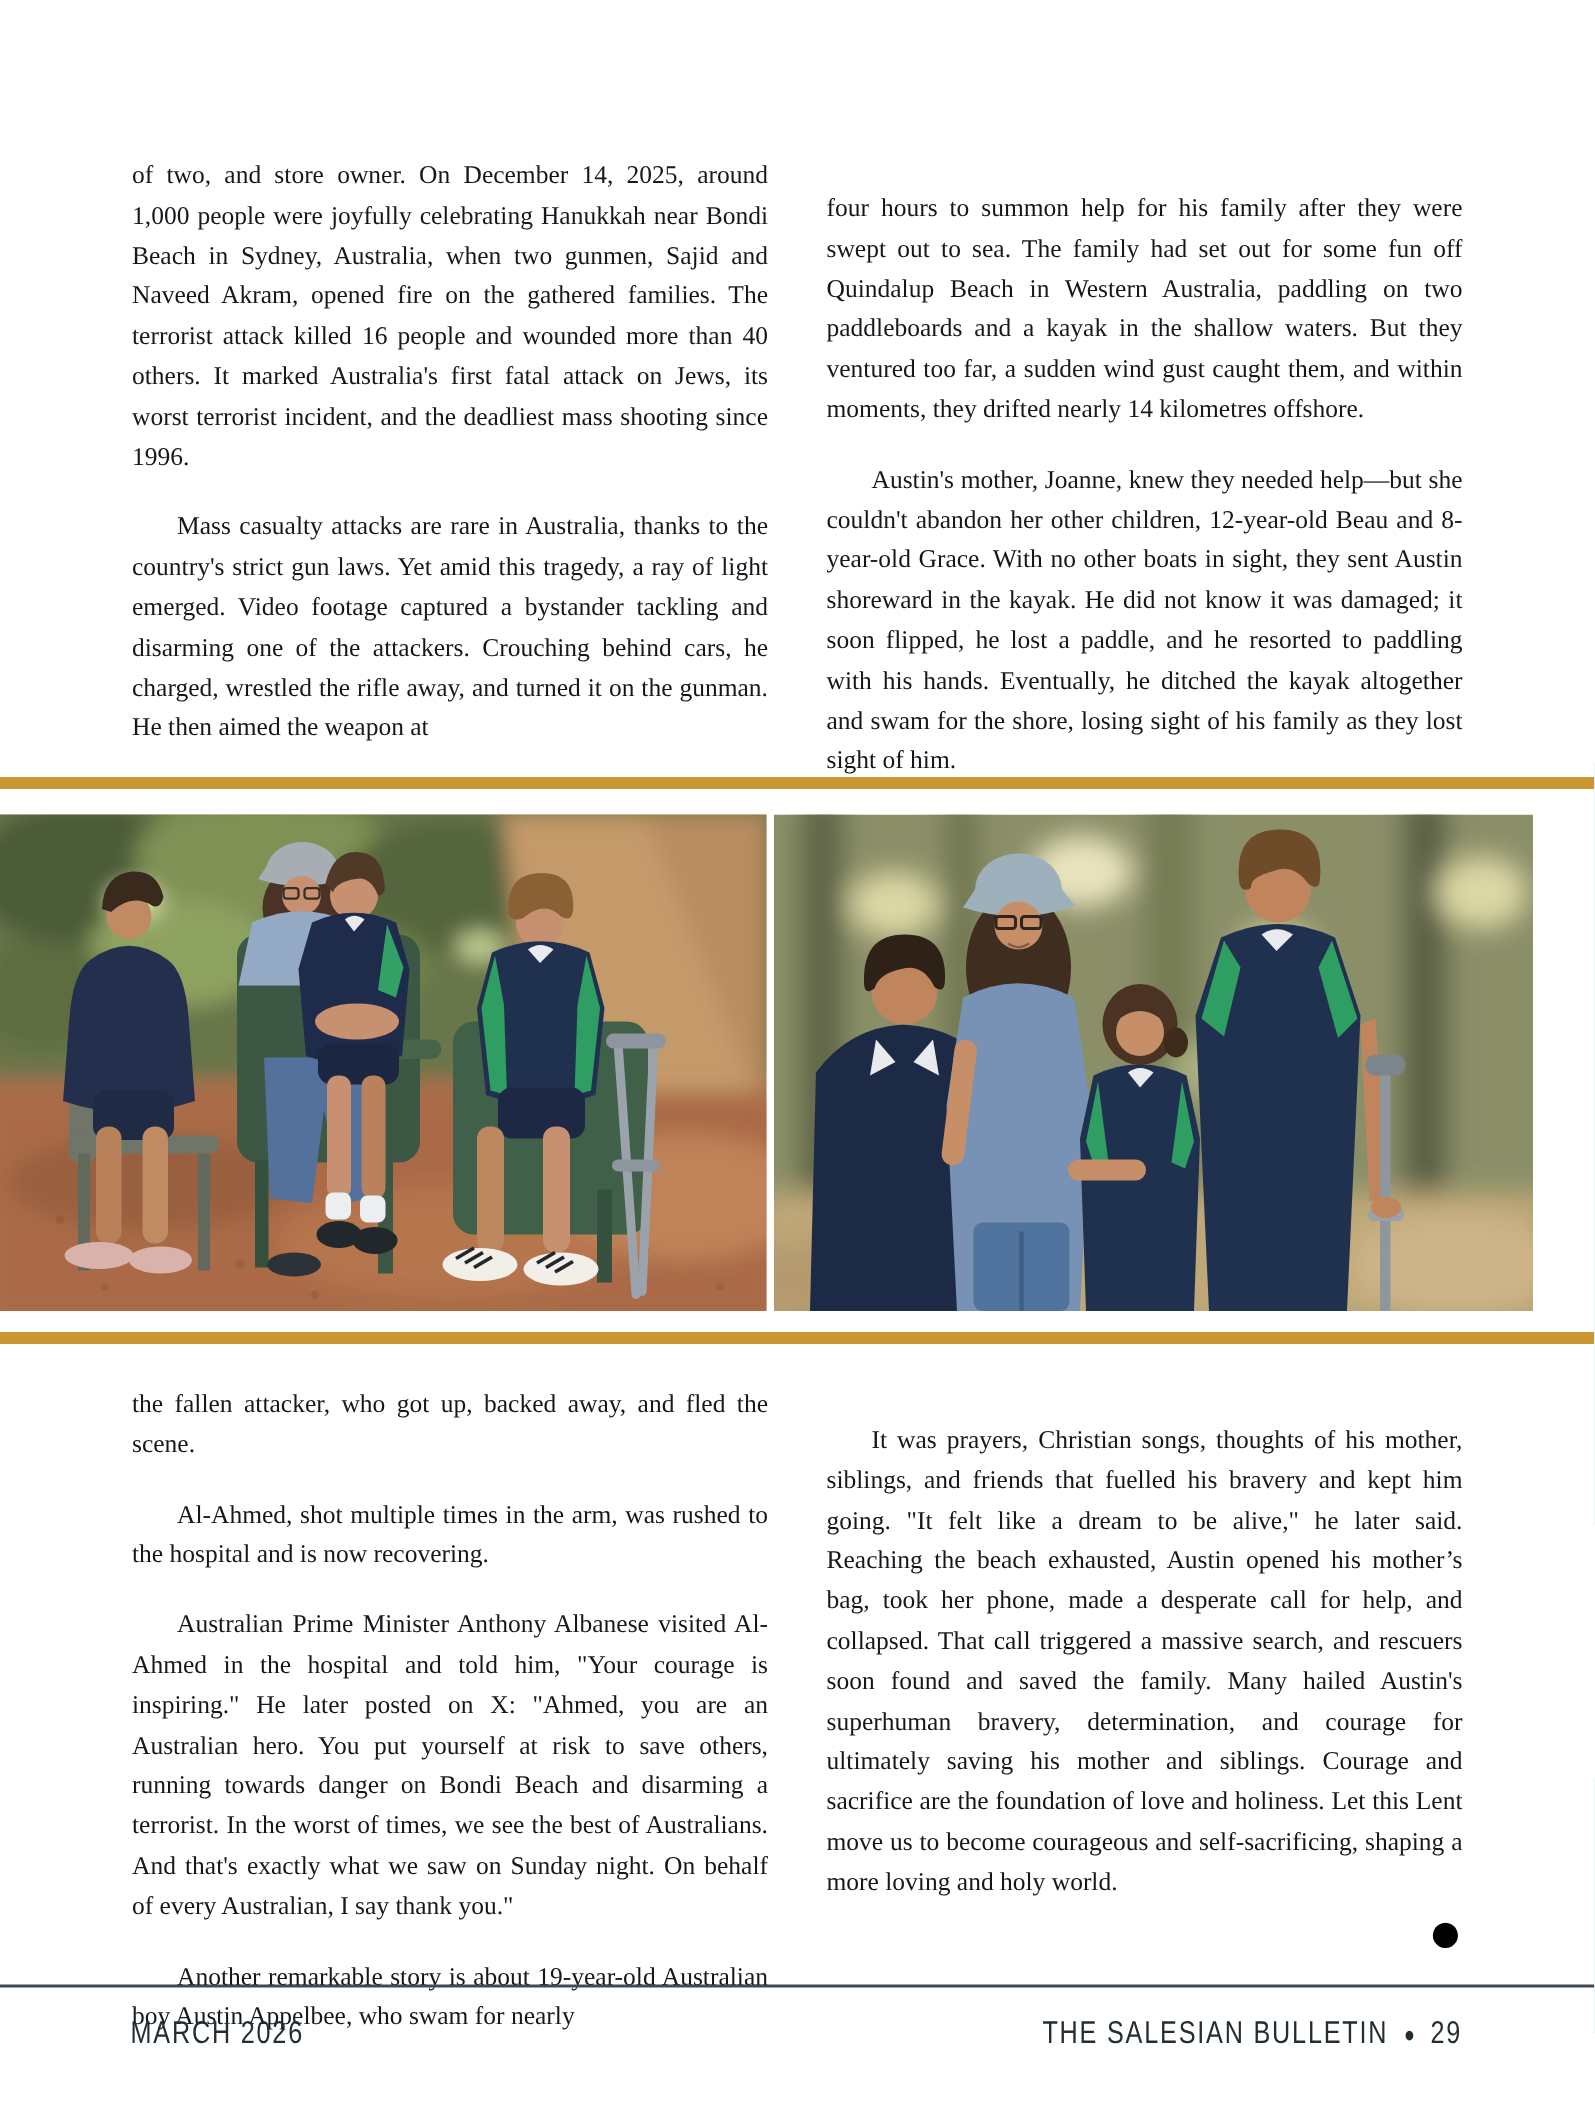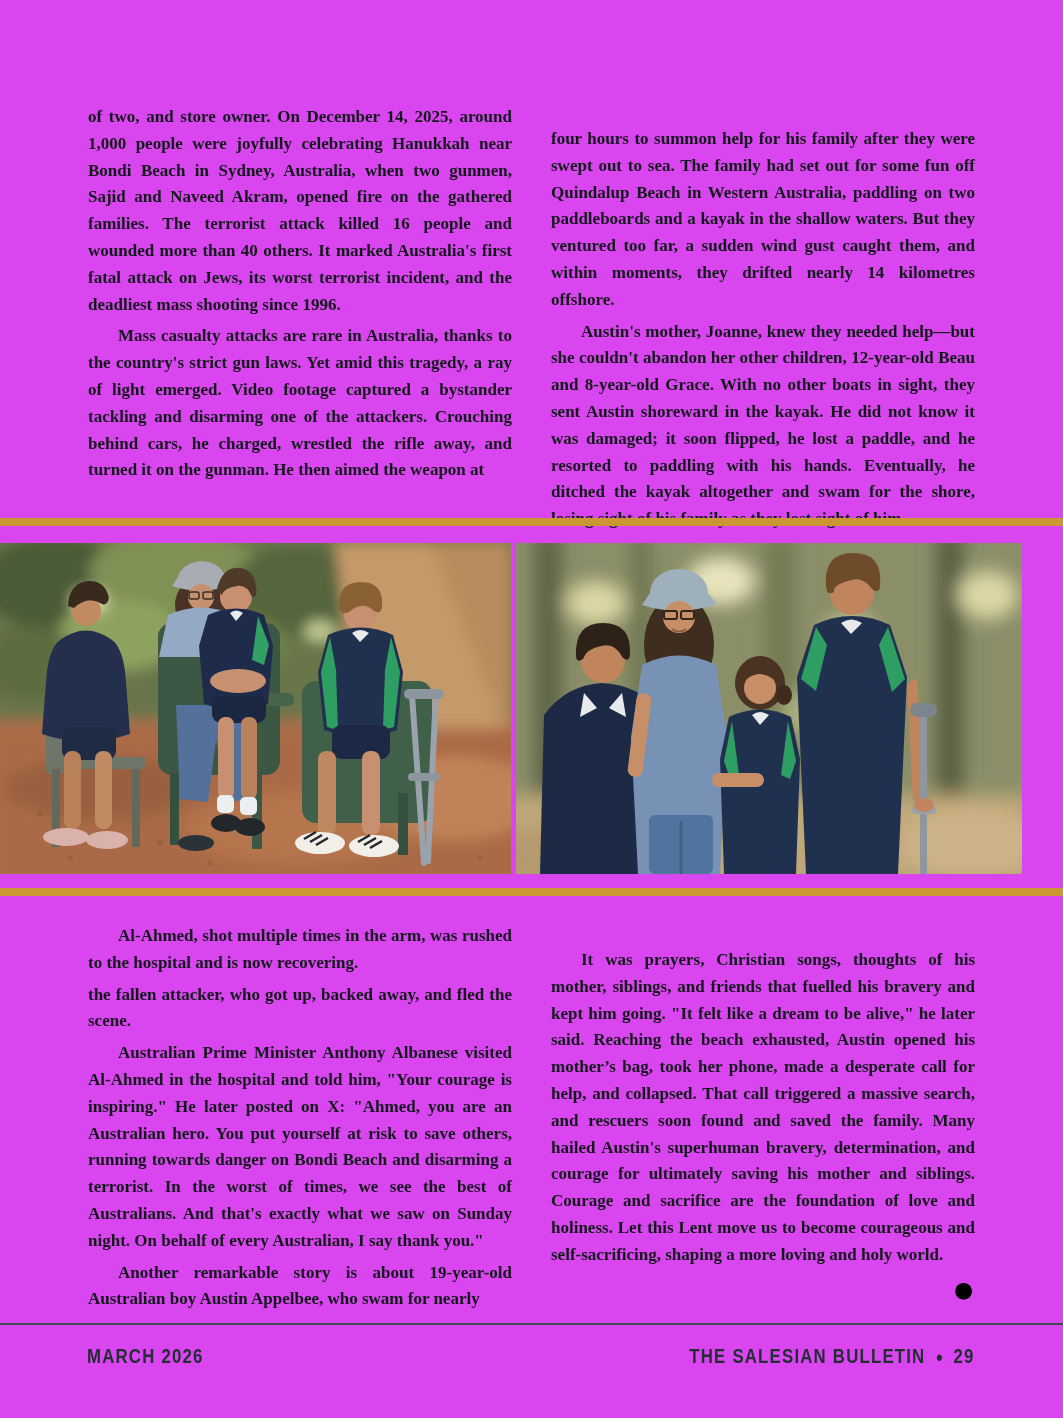--- a/index.html
+++ b/index.html
@@ -2,21 +2,21 @@
 <html><head>
 <meta charset="utf-8">
 <style>
   html,body{margin:0;padding:0;}
   body{width:1063px;height:1418px;background:#d8eaf0;}
   .page{position:relative;width:1063px;height:1418px;overflow:hidden;background:#d8eaf0;
         font-family:"Liberation Serif", serif;color:#14181c;}
   
   .col{position:absolute;width:424px;font-size:17px;line-height:26.8px;text-align:justify;}
   .col p{margin:0;}
-  .col p + p{margin-top:5px;}
+  .col p + p{margin-top:20px;}
   .col p.indent{text-indent:30px;}
   .col-tl{left:88px;top:104px;}
   .col-tr{left:551px;top:126px;}
   .col-bl{left:88px;top:923px;}
   .col-br{left:551px;top:947px;}
   
   .gold-bar{position:absolute;left:0;width:1063px;height:8px;}
   .gold-top{top:518px;}
   .gold-bottom{top:888px;}
   
@@ -32,21 +32,21 @@
   .footer-text{position:absolute;top:1344px;font-family:"Liberation Sans", sans-serif;
                font-size:21px;letter-spacing:1.5px;color:#222d34;white-space:nowrap;}
   .footer-left{left:87px;transform:scaleX(0.8);transform-origin:left center;}
   .footer-right{right:88px;transform:scaleX(0.8);transform-origin:right center;
                 display:flex;align-items:center;gap:13px;}
   .footer-bullet{font-size:15px;letter-spacing:0;}
 </style>
 </head>
 <body>
 
-<div class="page" style="background: #d946ef; color: rgb(20, 24, 28); font-weight: bold;">
+<div class="page" style="background: #ffffff; color: rgb(20, 24, 28);">
 
   <section class="col col-tl">
       <p class="para">of two, and store owner. On December 14, 2025, around 1,000 people were joyfully celebrating Hanukkah near Bondi Beach in Sydney, Australia, when two gunmen, Sajid and Naveed Akram, opened fire on the gathered families. The terrorist attack killed 16 people and wounded more than 40 others. It marked Australia's first fatal attack on Jews, its worst terrorist incident, and the deadliest mass shooting since 1996.</p>
       <p class="para indent">Mass casualty attacks are rare in Australia, thanks to the country's strict gun laws. Yet amid this tragedy, a ray of light emerged. Video footage captured a bystander tackling and disarming one of the attackers. Crouching behind cars, he charged, wrestled the rifle away, and turned it on the gunman. He then aimed the weapon at</p>
     </section>
   <section class="col col-tr">
       <p class="para">four hours to summon help for his family after they were swept out to sea. The family had set out for some fun off Quindalup Beach in Western Australia, paddling on two paddleboards and a kayak in the shallow waters. But they ventured too far, a sudden wind gust caught them, and within moments, they drifted nearly 14 kilometres offshore.</p>
       <p class="para indent">Austin's mother, Joanne, knew they needed help—but she couldn't abandon her other children, 12-year-old Beau and 8-year-old Grace. With no other boats in sight, they sent Austin shoreward in the kayak. He did not know it was damaged; it soon flipped, he lost a paddle, and he resorted to paddling with his hands. Eventually, he ditched the kayak altogether and swam for the shore, losing sight of his family as they lost sight of him.</p>
     </section>
 
@@ -219,22 +219,22 @@
       <rect x="404" y="168" width="7" height="163" fill="#8f979e"></rect>
       <rect x="394" y="160" width="27" height="14" rx="7" fill="#7d858c"></rect>
       <rect x="396" y="262" width="24" height="9" rx="4" fill="#9aa2a9"></rect>
       <ellipse cx="408" cy="262" rx="10" ry="7" fill="#c0855c"></ellipse>
     </svg>
   </figure>
 
   <div class="gold-bar gold-bottom" style="background: rgb(203, 151, 51);"></div>
 
   <section class="col col-bl">
+      <p class="para">the fallen attacker, who got up, backed away, and fled the scene.</p>
       <p class="para indent">Al-Ahmed, shot multiple times in the arm, was rushed to the hospital and is now recovering.</p>
-      <p class="para">the fallen attacker, who got up, backed away, and fled the scene.</p>
       <p class="para indent">Australian Prime Minister Anthony Albanese visited Al-Ahmed in the hospital and told him, "Your courage is inspiring." He later posted on X: "Ahmed, you are an Australian hero. You put yourself at risk to save others, running towards danger on Bondi Beach and disarming a terrorist. In the worst of times, we see the best of Australians. And that's exactly what we saw on Sunday night. On behalf of every Australian, I say thank you."</p>
       <p class="para indent">Another remarkable story is about 19-year-old Australian boy Austin Appelbee, who swam for nearly</p>
     </section>
   <section class="col col-br">
       <p class="para indent">It was prayers, Christian songs, thoughts of his mother, siblings, and friends that fuelled his bravery and kept him going. "It felt like a dream to be alive," he later said. Reaching the beach exhausted, Austin opened his mother’s bag, took her phone, made a desperate call for help, and collapsed. That call triggered a massive search, and rescuers soon found and saved the family. Many hailed Austin's superhuman bravery, determination, and courage for ultimately saving his mother and siblings. Courage and sacrifice are the foundation of love and holiness. Let this Lent move us to become courageous and self-sacrificing, shaping a more loving and holy world.</p>
     </section>
 
   <div class="end-mark">●</div>
 
   <div class="footer-rule" style="background: rgb(63, 75, 82);"></div>

